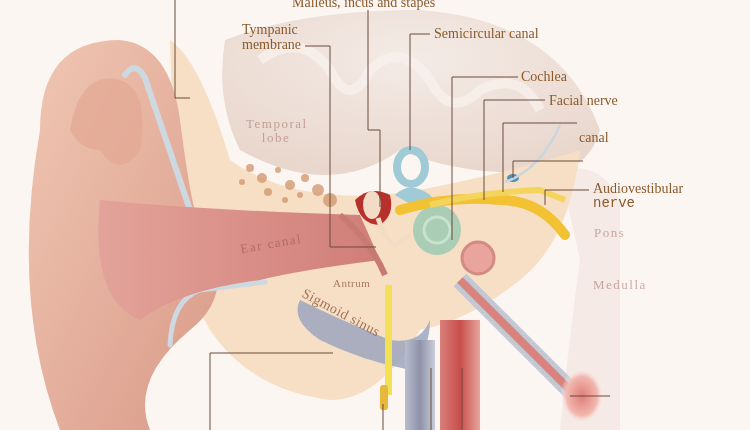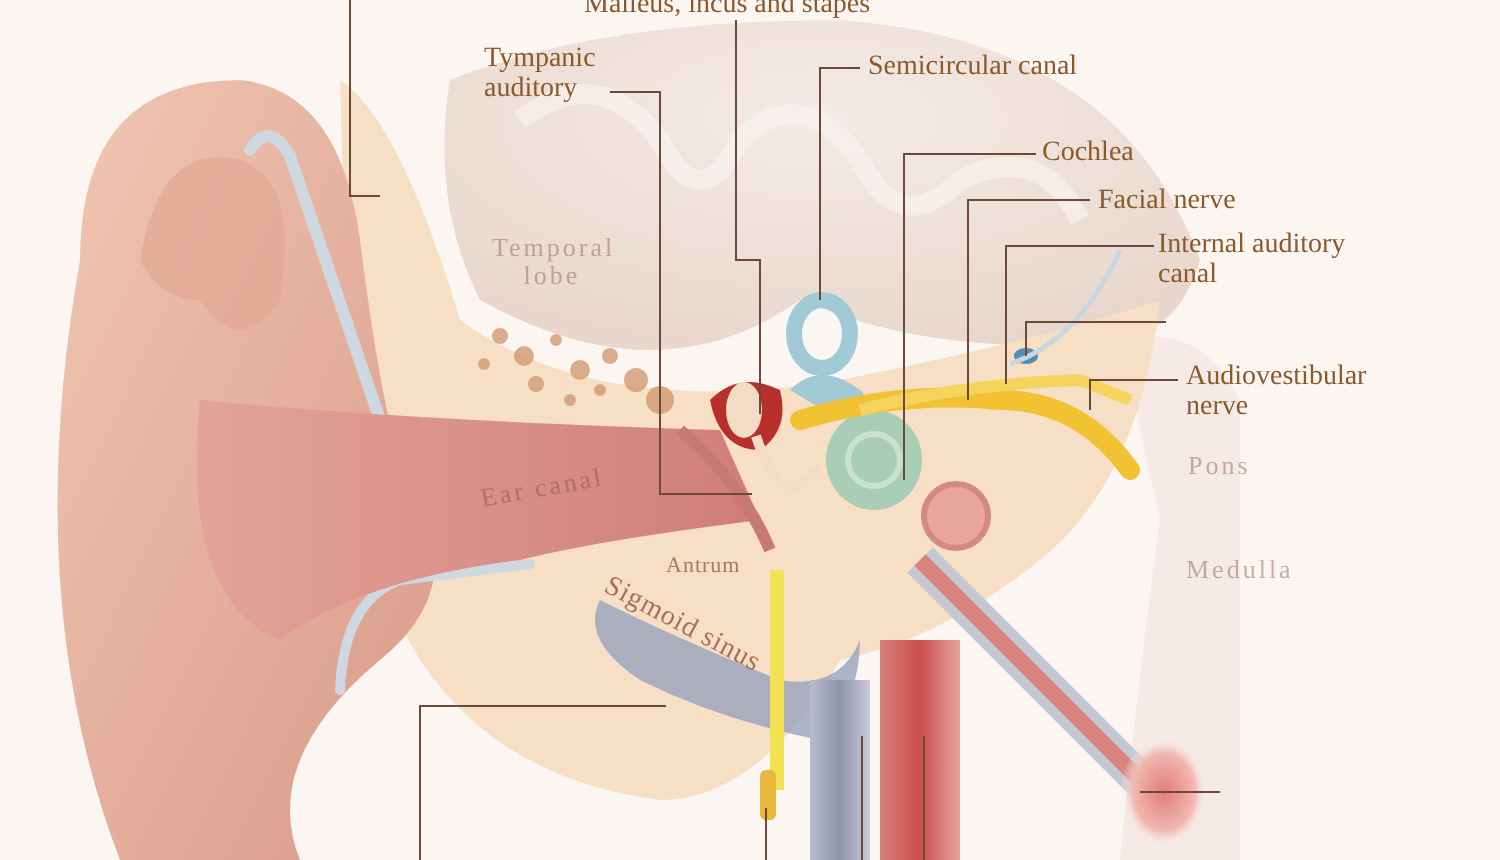--- a/index.html
+++ b/index.html
@@ -116,28 +116,27 @@
     <line class="leader" x1="610" y1="396" x2="570" y2="396"></line>
     <polyline class="leader" points="210,430 210,353 333,353"></polyline>
     <line class="leader" x1="383" y1="404" x2="383" y2="430"></line>
     <line class="leader" x1="431" y1="368" x2="431" y2="430"></line>
     <line class="leader" x1="462" y1="368" x2="462" y2="430"></line>
   </svg>
 
   
   <div class="label" style="left:292px; top:-5px;">Malleus, incus and stapes</div>
   <div class="label" style="left:242px; top:22px;">Tympanic</div>
-  <div class="label" style="left:242px; top:37px;">auditory</div>
+  <div class="label" style="left:242px; top:37px;">membrane</div>
   <div class="label" style="left:434px; top:26px;">Semicircular canal</div>
   <div class="label" style="left:521px; top:69px;">Cochlea</div>
   <div class="label" style="left:549px; top:93px;">Facial nerve</div>
-  <div class="label" style="left:579px; top:115px;">Internal auditory</div>
   <div class="label" style="left:579px; top:130px;">canal</div>
   <div class="label" style="left:593px; top:181px;">Audiovestibular</div>
-  <div class="label" style="left:593px; top:196px;">nerve</div>
+  <div class="label" style="left:593px; top:196px;font-family:Liberation Mono, monospace;">nerve</div>
 
   
   <div class="region" style="left:246px; top:116px; width:60px;">Temporal</div>
   <div class="region" style="left:246px; top:130px; width:60px;">lobe</div>
   <div class="region" style="left:240px; top:236px; transform:rotate(-10deg); color:rgba(150,90,80,0.6);">Ear canal</div>
   <div class="region" style="left:594px; top:225px;">Pons</div>
   <div class="region" style="left:593px; top:277px;">Medulla</div>
   <div class="region" style="left:333px; top:276px; font-size:11px; color:rgba(150,95,70,0.8); letter-spacing:0.5px;">Antrum</div>
   <div class="region" style="left:298px; top:305px; transform:rotate(28deg); color:rgba(150,95,70,0.85); font-size:14px; letter-spacing:0.5px;">Sigmoid sinus</div>
 </div>

